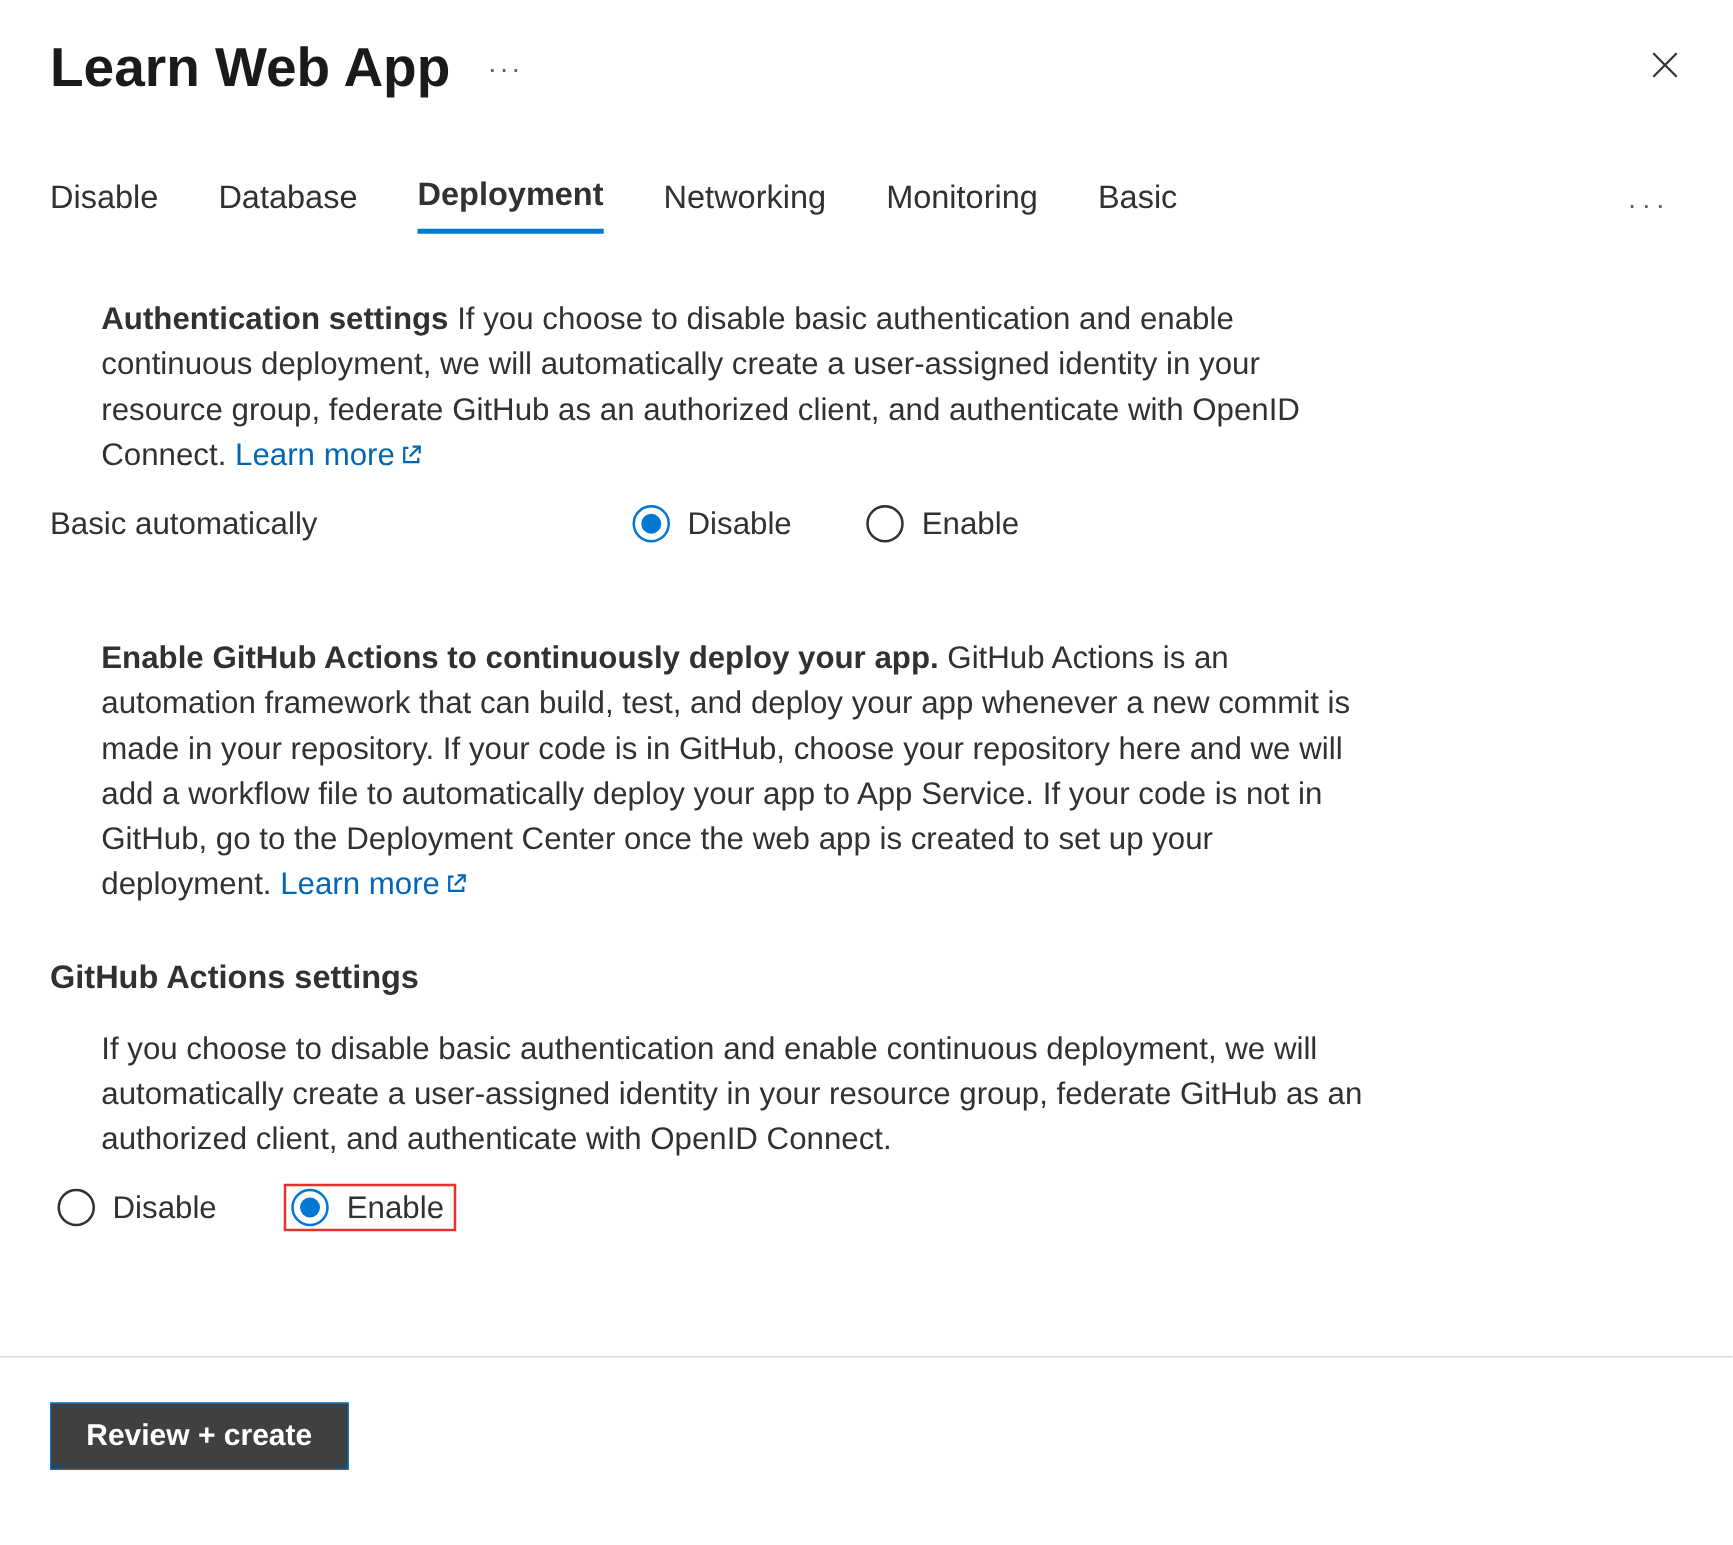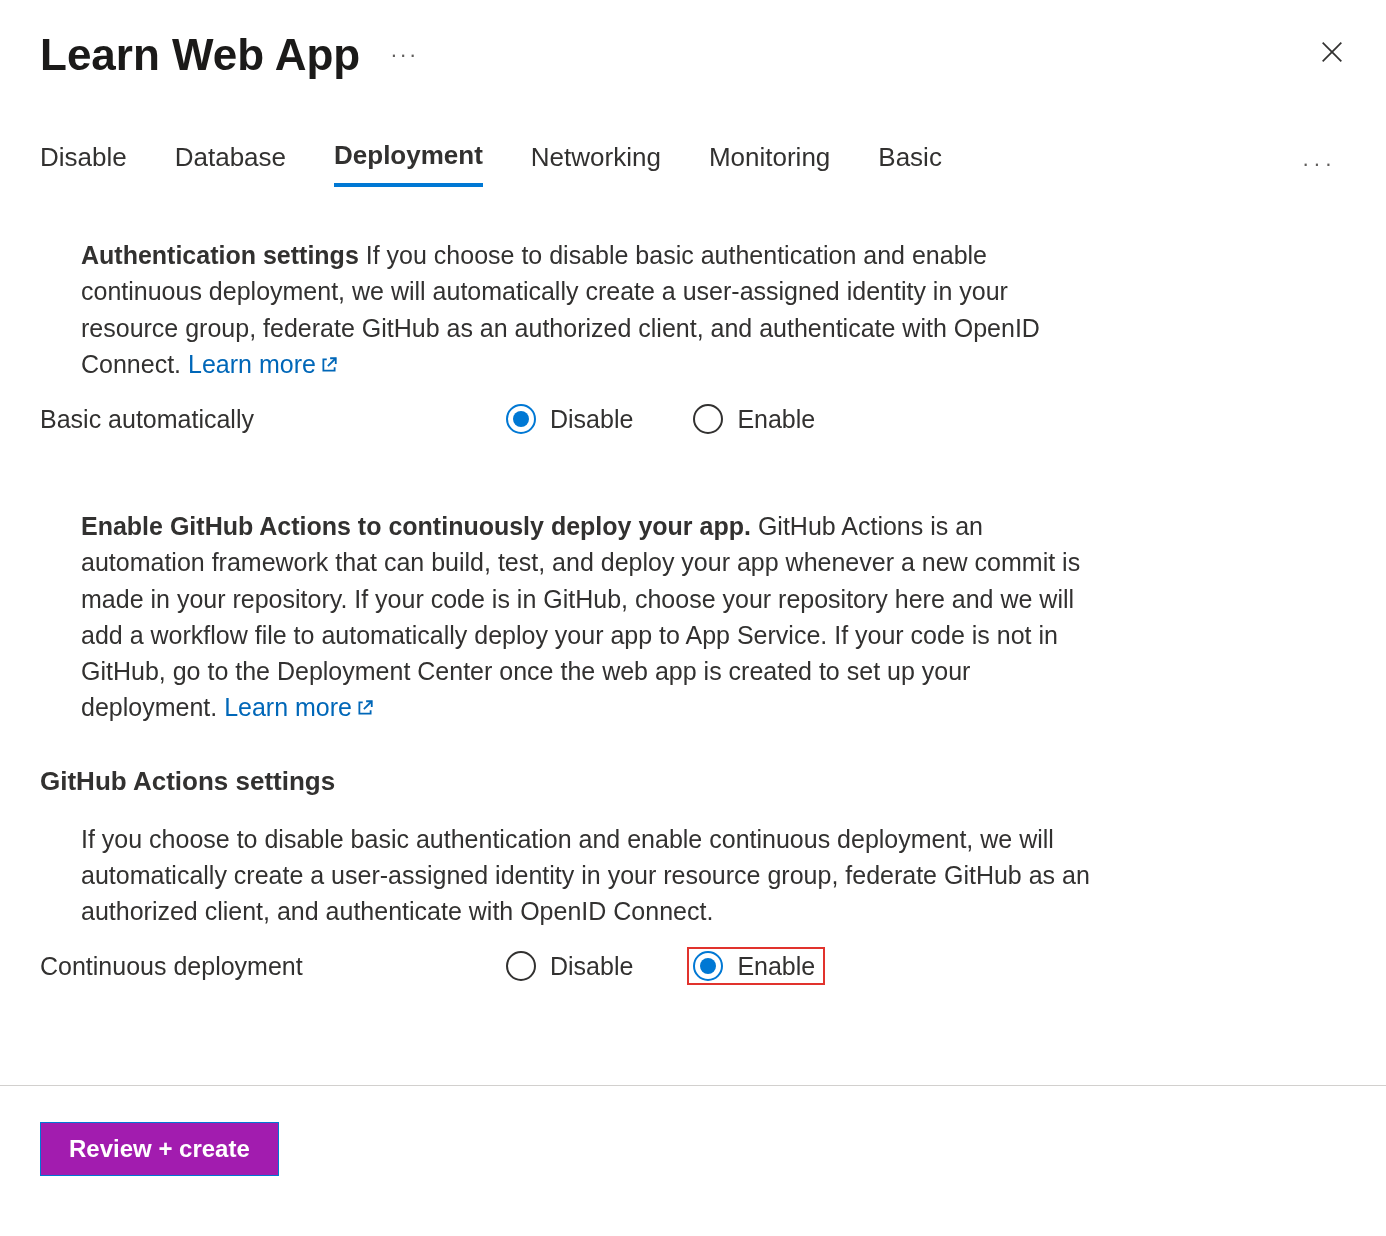--- a/index.html
+++ b/index.html
@@ -34,21 +34,21 @@
   .radio-outer { width: 30px; height: 30px; border-radius: 50%; display: flex; align-items: center; justify-content: center; }
   .radio-unchecked { border: 2px solid #323130; }
   .radio-checked { border: 2px solid #0078d4; }
   .radio-inner { width: 16px; height: 16px; border-radius: 50%; background: #0078d4; }
   .radio-label { font-size: 25px; color: #323130; }
 
   .subheading { font-size: 26px; font-weight: 700; margin-top: 40px; margin-bottom: 24px; }
 
   .footer { position: absolute; left: 0; right: 0; bottom: 0; border-top: 1px solid #d2d0ce; padding: 36px 40px 60px 40px; display: flex; gap: 30px; background: #fff; }
   .btn { font-size: 24px; padding: 12px 28px; cursor: pointer; border: 1px solid #8a8886; background: #fff; color: #323130; font-family: inherit; }
-  .btn-primary { background: #a21caf; border-color: #0078d4; color: #fff; font-weight: 600; }
+  .btn-primary { background: #404040; border-color: #0078d4; color: #fff; font-weight: 600; }
   .content-body { max-width: 1060px; }
 </style>
 </head>
 <body>
 
 <div class="container">
   <div class="header-row">
     <div class="title-group">
       <h1 class="page-title">Learn Web App</h1>
       <span class="ellipsis-icon">···</span>
@@ -103,21 +103,20 @@
               <path d="M9 2h5v5"></path>
               <path d="M14 2L7 9"></path>
             </svg></span></span>
     </p>
 
     <h3 class="subheading">GitHub Actions settings</h3>
 
     <p class="section-text">If you choose to disable basic authentication and enable continuous deployment, we will automatically create a user-assigned identity in your resource group, federate GitHub as an authorized client, and authenticate with OpenID Connect.</p>
 
     <div class="form-row last">
-      <div class="form-label">Continuous deployment</div>
       <div class="radio-group">
         <div class="radio-option">
           <span class="radio-outer radio-unchecked"></span>
           <span class="radio-label">Disable</span>
         </div>
         <div class="radio-option highlighted">
           <span class="radio-outer radio-checked">
               <span class="radio-inner"></span>
             </span>
           <span class="radio-label">Enable</span>

